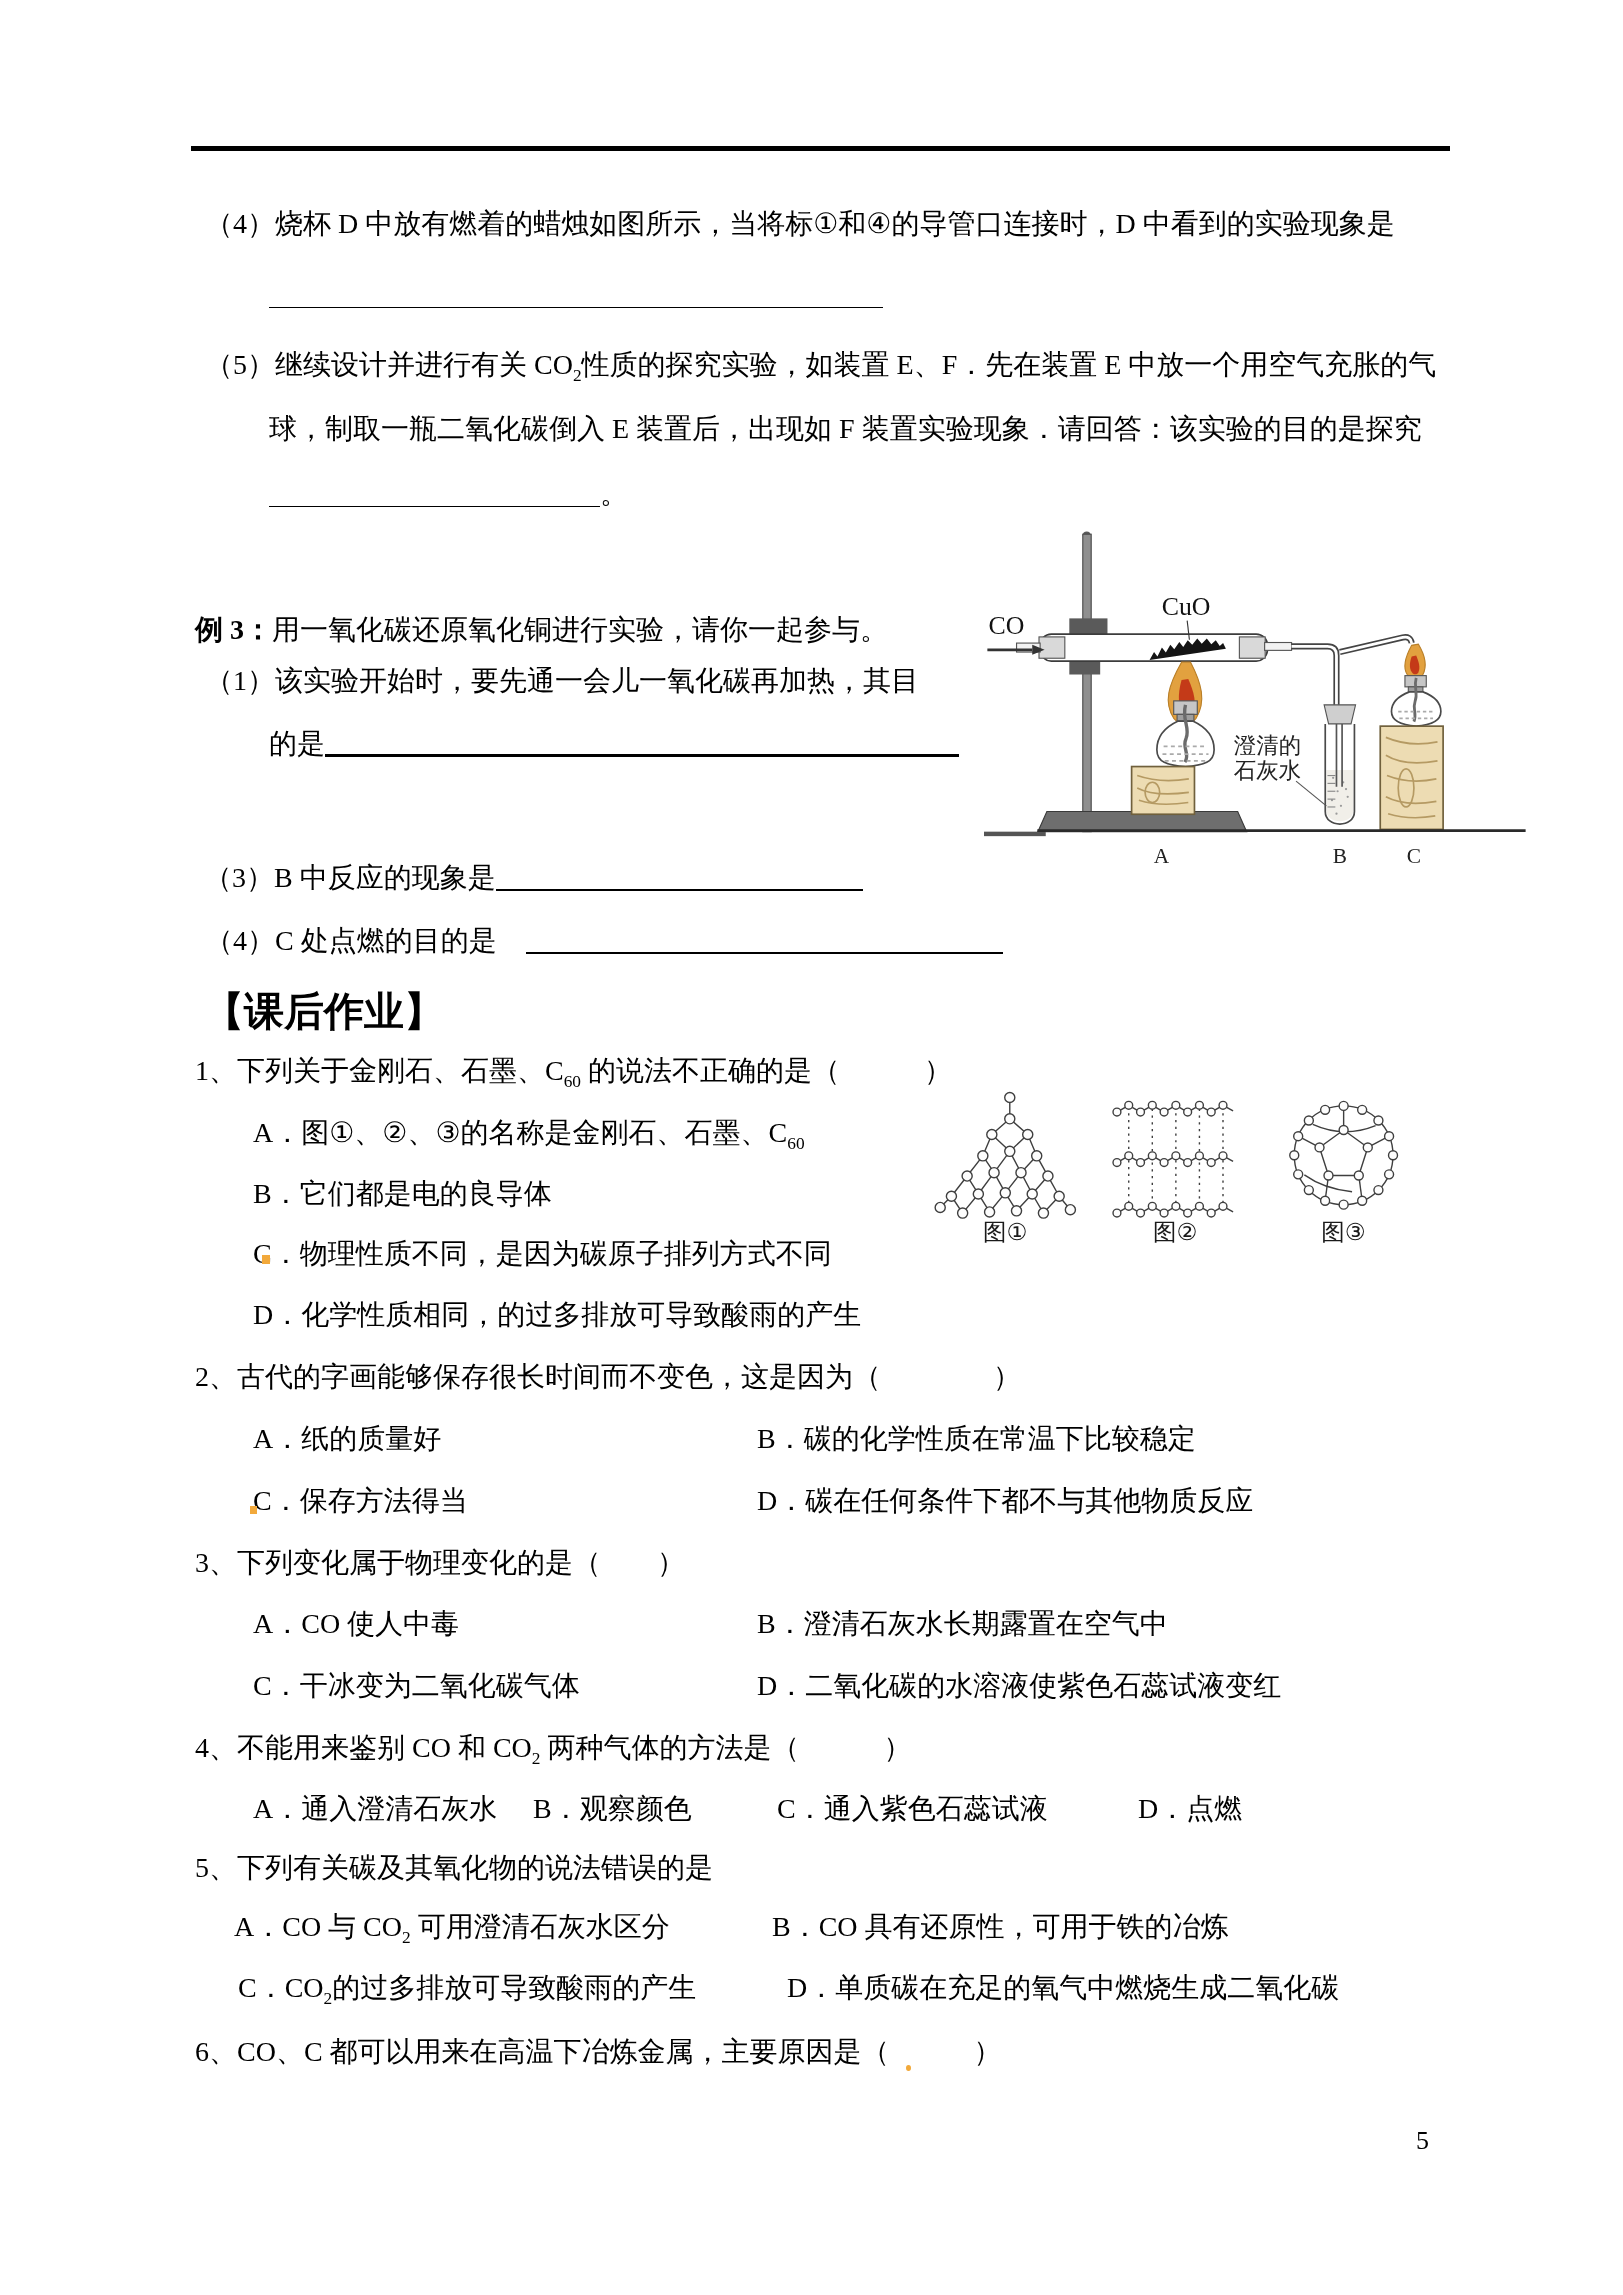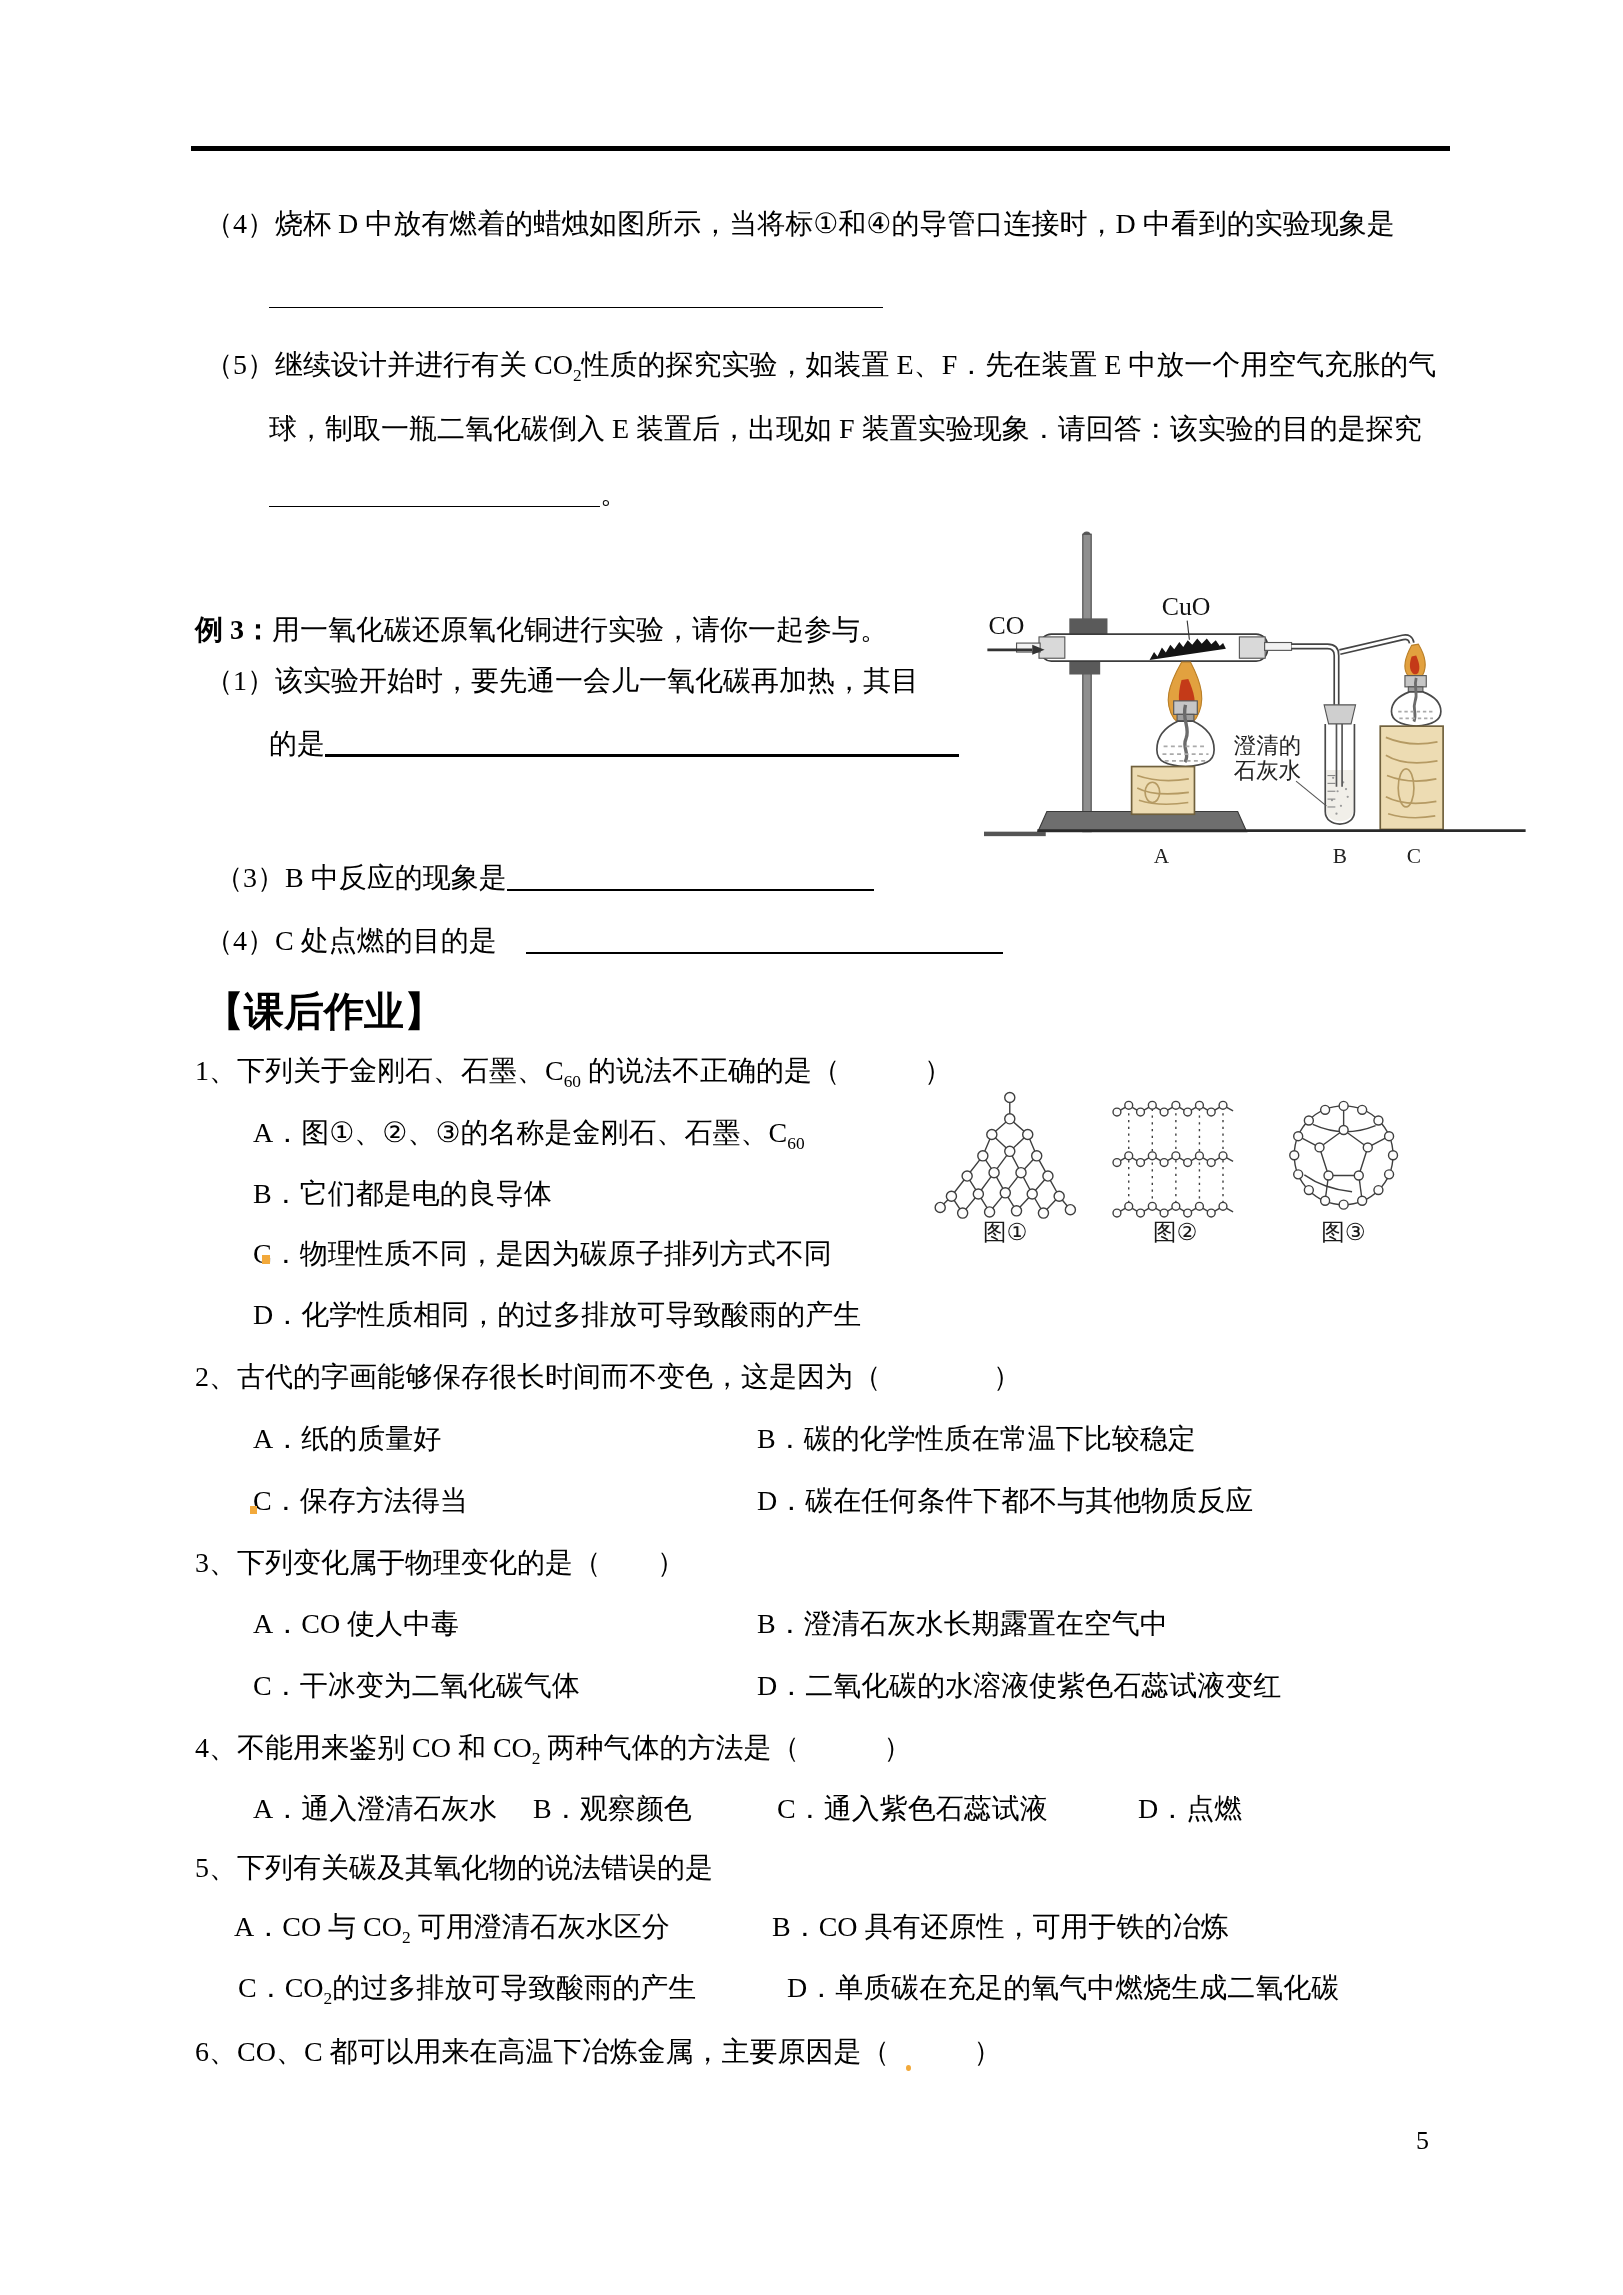--- a/index.html
+++ b/index.html
@@ -43,21 +43,21 @@
     <span class="bold">例 3：</span>
     <span>用一氧化碳还原氧化铜进行实验，请你一起参与。</span>
   </div>
   <div class="t" style="left:205px;top:663px;">
     <span>（1）该实验开始时，要先通一会儿一氧化碳再加热，其目</span>
   </div>
   <div class="t" style="left:269px;top:726px;">
     <span>的是</span>
     <span class="ul" style="width:634px;border-bottom-width:3.4px;"></span>
   </div>
-  <div class="t" style="left:215px;top:860px;">
+  <div class="t" style="left:204px;top:860px;">
     <span>（3）B 中反应的现象是</span>
     <span class="ul" style="width:367px;"></span>
   </div>
   <div class="t" style="left:205px;top:923px;gap:29px;">
     <span>（4）C 处点燃的目的是</span>
     <span class="ul" style="width:477px;"></span>
   </div>
 
   <svg style="position:absolute;left:984px;top:524px;" width="623" height="365" viewBox="0 0 1110 650">
 

